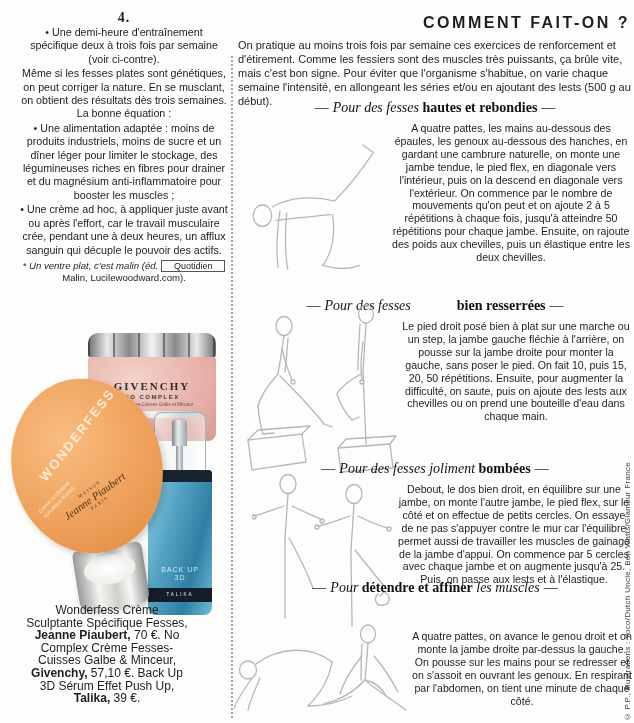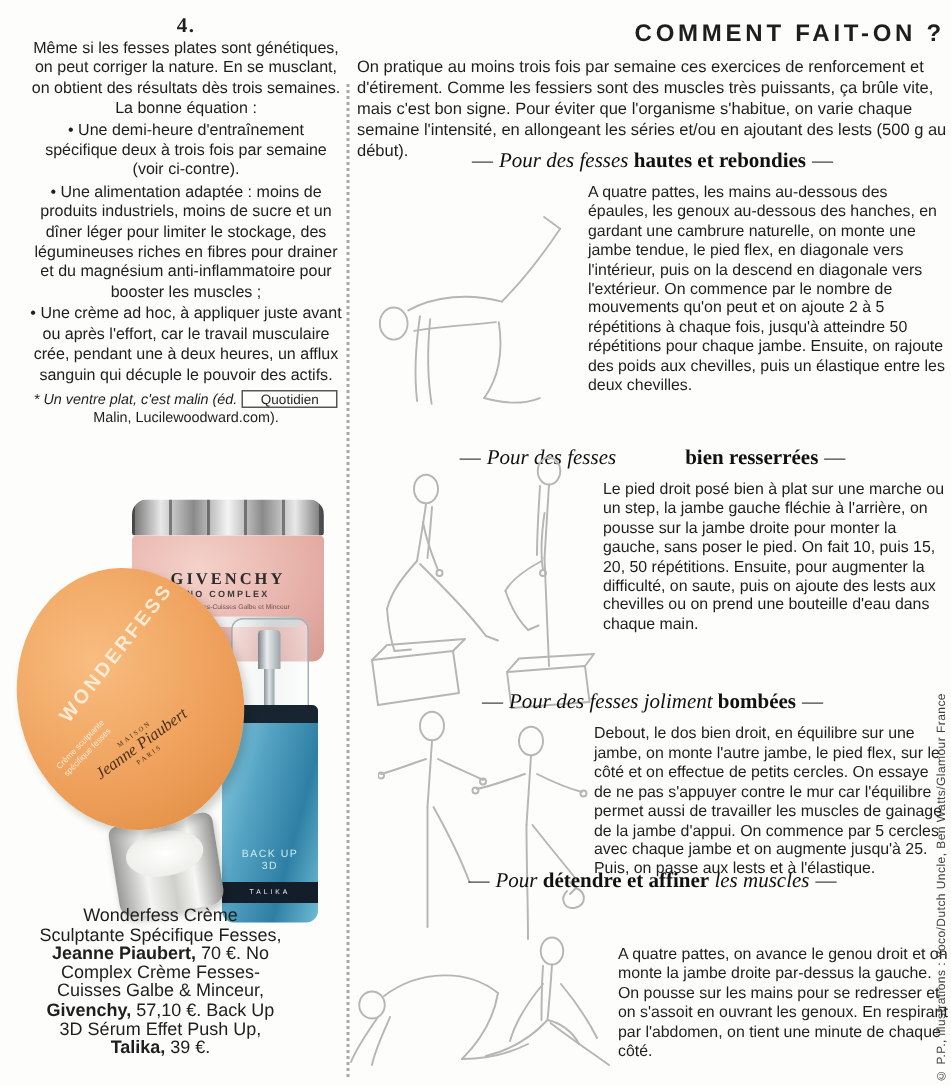--- a/index.html
+++ b/index.html
@@ -71,38 +71,38 @@
     font-weight:800;font-size:16px;letter-spacing:2.5px;}
   .r-intro{position:absolute;left:238px;top:38px;width:394px;font-size:11px;line-height:14px;}
 
   .xhead{position:absolute;width:390px;left:240px;text-align:center;
     font-family:"Liberation Serif","DejaVu Serif",serif;font-size:14px;color:#111;}
   .xhead .it{font-style:italic;}
   .xhead .bd{font-weight:700;}
   .xhead .dash{color:#222;padding:0 4px;}
   .xhead-split{display:flex;justify-content:center;gap:46px;}
 
-  .xbody{position:absolute;font-size:10.6px;line-height:12.9px;}
+  .xbody{position:absolute;font-size:10.6px;line-height:12.9px;text-align:center;}
   .fig{position:absolute;}
   .fig svg{display:block;}
   .sketch{stroke:#b6b6b4;fill:none;stroke-width:1.3;stroke-linecap:round;stroke-linejoin:round;}
 
   
   .credit{position:absolute;right:2px;bottom:2px;writing-mode:vertical-rl;transform:rotate(180deg);
     font-size:8px;color:#3c3c3c;letter-spacing:.3px;}
 </style>
 </head>
 <body>
 
 <div class="page">
 
   <div class="leftcol">
     <div class="sec-number">4.</div>
+    <p class="left-para">• Une demi-heure d'entraînement spécifique deux à trois fois par semaine (voir ci-contre).</p>
     <p class="left-para">Même si les fesses plates sont génétiques, on peut corriger la nature. En se musclant, on obtient des résultats dès trois semaines. La bonne équation :</p>
-    <p class="left-para">• Une demi-heure d'entraînement spécifique deux à trois fois par semaine (voir ci-contre).</p>
     <p class="left-para">• Une alimentation adaptée : moins de produits industriels, moins de sucre et un dîner léger pour limiter le stockage, des légumineuses riches en fibres pour drainer et du magnésium anti-inflammatoire pour booster les muscles ;</p>
     <p class="left-para">• Une crème ad hoc, à appliquer juste avant ou après l'effort, car le travail musculaire crée, pendant une à deux heures, un afflux sanguin qui décuple le pouvoir des actifs.</p>
     <div class="footnote">
       <span class="it">* Un ventre plat, c'est malin (éd.</span>
       <span class="boxed">Quotidien</span>
       <span>Malin, Lucilewoodward.com).</span>
     </div>
   </div>
 
   <div class="jar">

